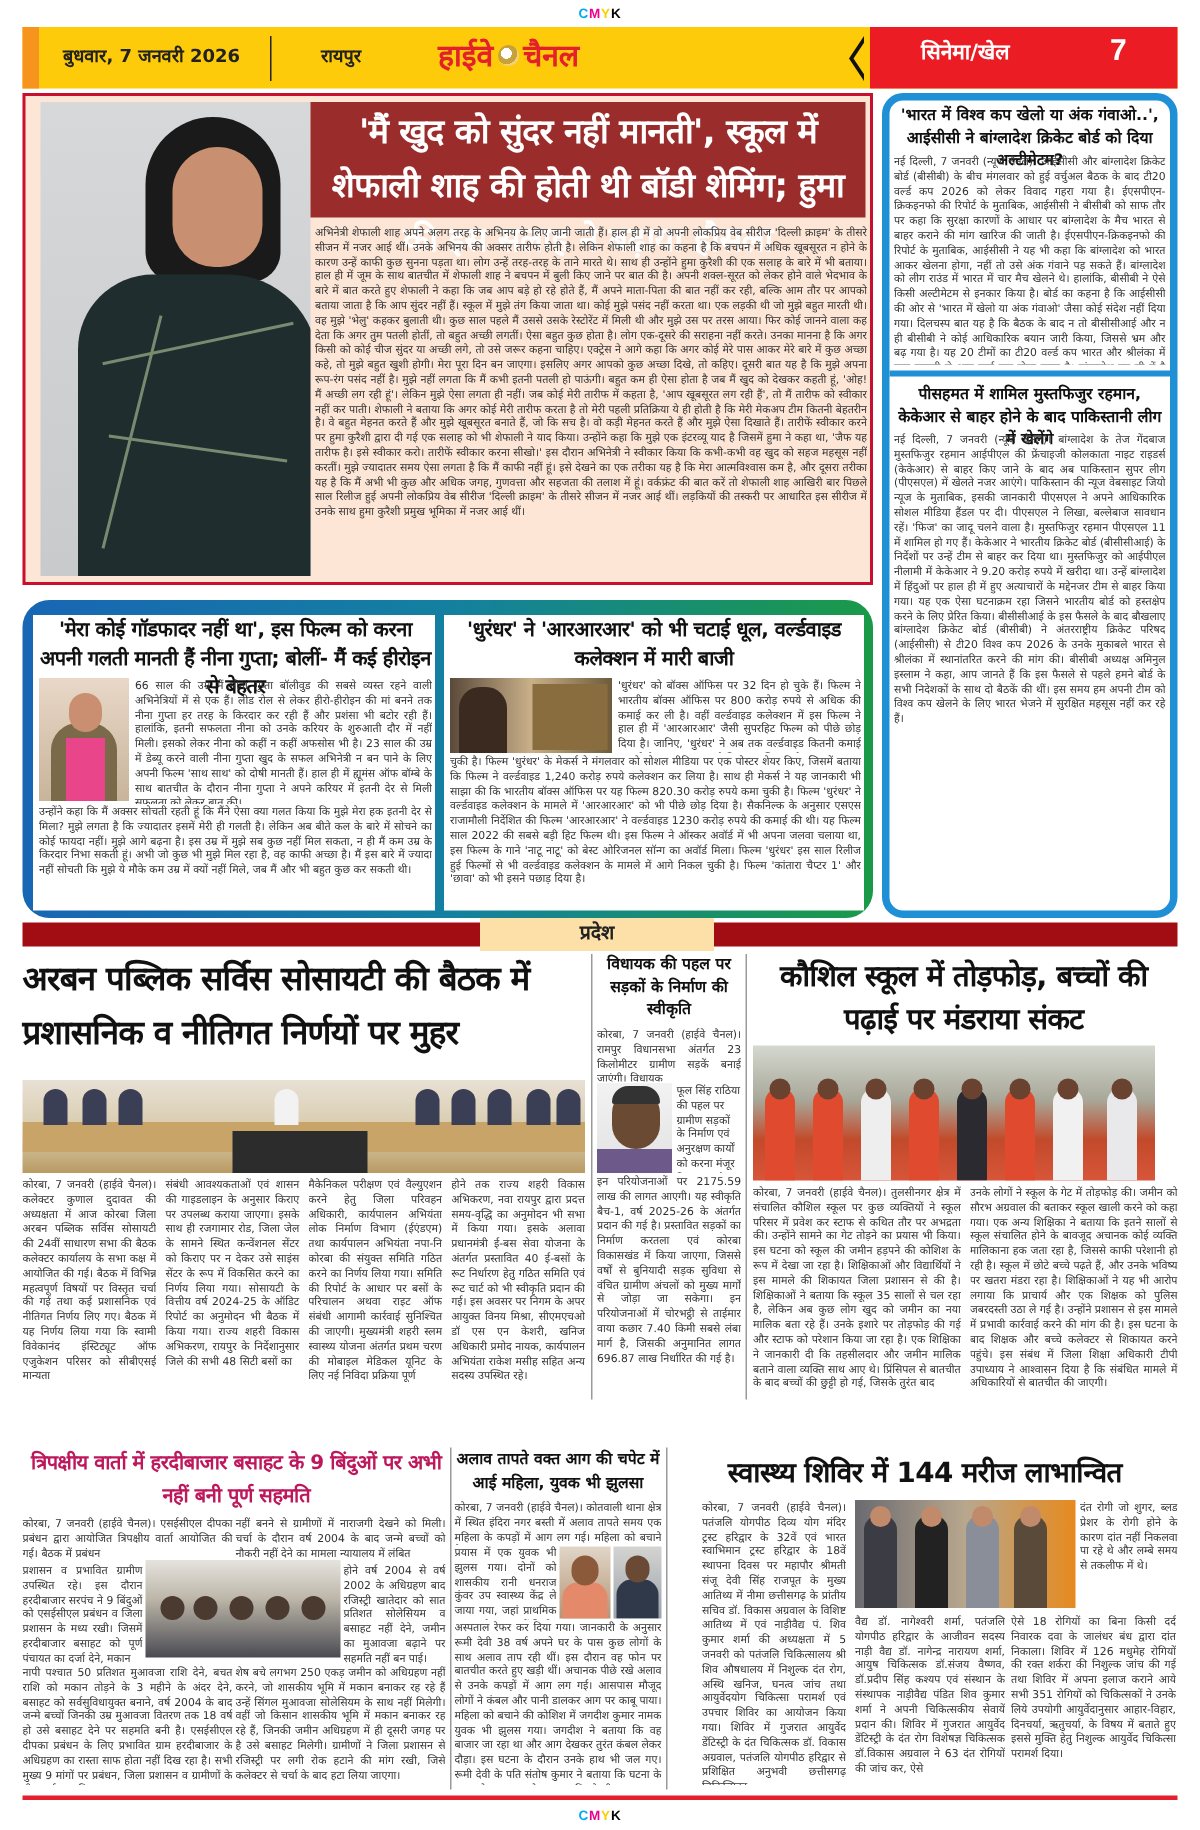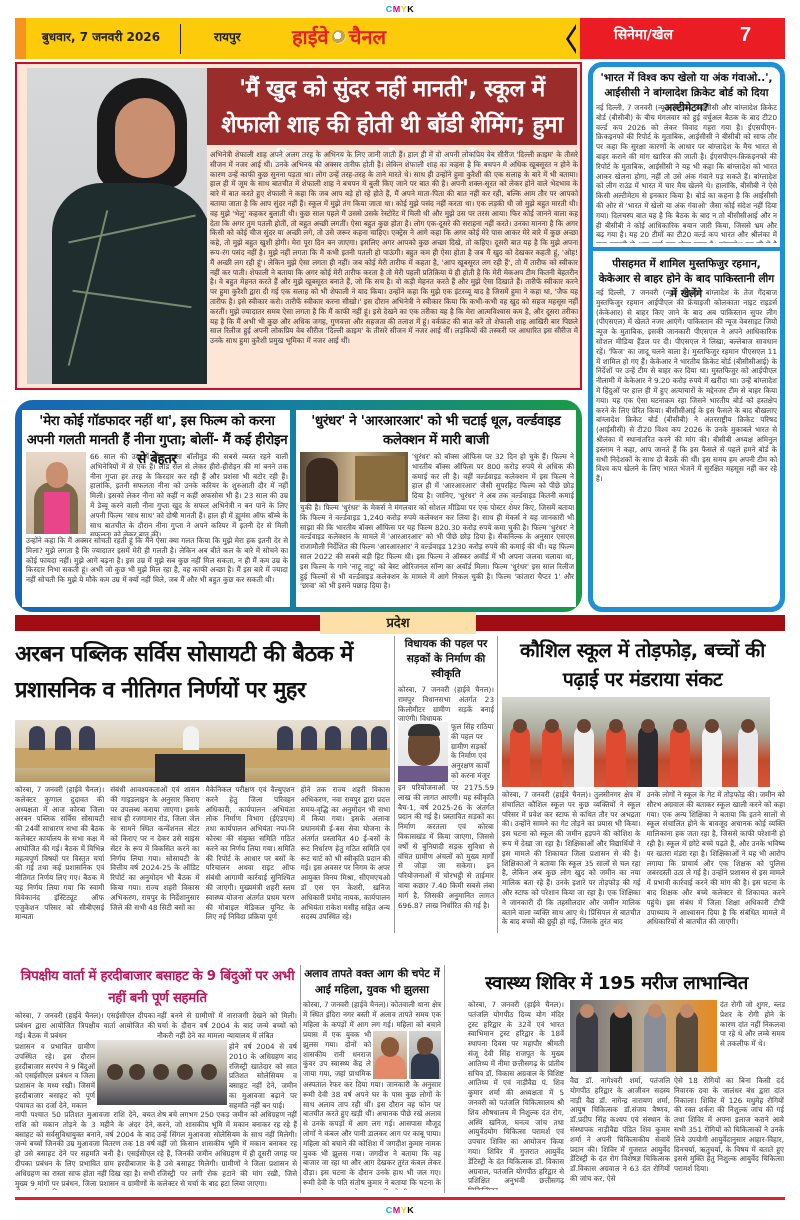--- a/index.html
+++ b/index.html
@@ -253,38 +253,38 @@
 <div class="abs t-b1">कोरबा, 7 जनवरी (हाईवे चैनल)। एसईसीएल दीपका प्रबंधन द्वारा आयोजित त्रिपक्षीय वार्ता आयोजित की गई। बैठक में प्रबंधन</div>
 <div class="abs t-b3">नहीं बनने से ग्रामीणों में नाराजगी देखने को मिली। चर्चा के दौरान वर्ष 2004 के बाद जन्मे बच्चों को नौकरी नहीं देने का मामला न्यायालय में लंबित</div>
 <div class="abs t-b2">प्रशासन व प्रभावित ग्रामीण उपस्थित रहे। इस दौरान हरदीबाजार सरपंच ने 9 बिंदुओं को एसईसीएल प्रबंधन व जिला प्रशासन के मध्य रखी। जिसमें हरदीबाजार बसाहट को पूर्ण पंचायत का दर्जा देने, मकान</div>
 <div class="abs t-photo">
   <div class="hd" style="left:10px"></div>
     <div class="hd" style="left:32px"></div>
     <div class="hd" style="left:56px"></div>
     <div class="hd" style="left:80px"></div>
     <div class="hd" style="left:104px"></div>
 </div>
-<div class="abs t-b4">होने वर्ष 2004 से वर्ष 2010 के अधिग्रहण बाद रजिस्ट्री खातेदार को सात प्रतिशत सोलेसियम व बसाहट नहीं देने, जमीन का मुआवजा बढ़ाने पर सहमति नहीं बन पाई।</div>
+<div class="abs t-b4">होने वर्ष 2004 से वर्ष 2002 के अधिग्रहण बाद रजिस्ट्री खातेदार को सात प्रतिशत सोलेसियम व बसाहट नहीं देने, जमीन का मुआवजा बढ़ाने पर सहमति नहीं बन पाई।</div>
 <div class="abs t-b5">नापी पश्चात 50 प्रतिशत मुआवजा राशि देने, बचत राशि को मकान तोड़ने के 3 महीने के अंदर देने, बसाहट को सर्वसुविधायुक्त बनाने, वर्ष 2004 के बाद जन्मे बच्चों जिनकी उम्र मुआवजा वितरण तक 18 वर्ष हो उसे बसाहट देने पर सहमति बनी है। एसईसीएल दीपका प्रबंधन के लिए प्रभावित ग्राम हरदीबाजार के अधिग्रहण का रास्ता साफ होता नहीं दिख रहा है। सभी मुख्य 9 मांगों पर प्रबंधन, जिला प्रशासन व ग्रामीणों के बीच पूर्ण सहमति</div>
 <div class="abs t-b6">शेष बचे लगभग 250 एकड़ जमीन को अधिग्रहण नहीं करने, जो शासकीय भूमि में मकान बनाकर रह रहे हैं उन्हें सिंगल मुआवजा सोलेसियम के साथ नहीं मिलेगी। वहीं जो किसान शासकीय भूमि में मकान बनाकर रह रहे हैं, जिनकी जमीन अधिग्रहण में ही दूसरी जगह पर है उसे बसाहट मिलेगी। ग्रामीणों ने जिला प्रशासन से रजिस्ट्री पर लगी रोक हटाने की मांग रखी, जिसे कलेक्टर से चर्चा के बाद हटा लिया जाएगा।</div>
 
 <div class="abs a-h">अलाव तापते वक्त आग की चपेट में आई महिला, युवक भी झुलसा</div>
 <div class="abs a-b1">कोरबा, 7 जनवरी (हाईवे चैनल)। कोतवाली थाना क्षेत्र में स्थित इंदिरा नगर बस्ती में अलाव तापते समय एक महिला के कपड़ों में आग लग गई। महिला को बचाने के</div>
 <div class="abs a-b2">प्रयास में एक युवक भी झुलस गया। दोनों को शासकीय रानी धनराज कुंवर उप स्वास्थ्य केंद्र ले जाया गया, जहां प्राथमिक उपचार के बाद उन्हें निजी</div>
 <div class="abs a-photo1">
     <div class="s"></div>
     <div class="f"></div>
   </div>
 <div class="abs a-photo2">
     <div class="s"></div>
     <div class="f"></div>
   </div>
 <div class="abs a-b3">अस्पताल रेफर कर दिया गया। जानकारी के अनुसार रूमी देवी 38 वर्ष अपने घर के पास कुछ लोगों के साथ अलाव ताप रही थीं। इस दौरान वह फोन पर बातचीत करते हुए खड़ी थीं। अचानक पीछे रखे अलाव से उनके कपड़ों में आग लग गई। आसपास मौजूद लोगों ने कंबल और पानी डालकर आग पर काबू पाया। महिला को बचाने की कोशिश में जगदीश कुमार नामक युवक भी झुलस गया। जगदीश ने बताया कि वह बाजार जा रहा था और आग देखकर तुरंत कंबल लेकर दौड़ा। इस घटना के दौरान उनके हाथ भी जल गए। रूमी देवी के पति संतोष कुमार ने बताया कि घटना के समय वे काम पर थे। सूचना मिलते ही वह तत्काल अस्पताल पहुंचे, जहां से उनकी पत्नी को निजी अस्पताल रेफर कर दिया गया था।</div>
 
-<div class="abs sw-h">स्वास्थ्य शिविर में 195 मरीज लाभान्वित</div>
+<div class="abs sw-h">स्वास्थ्य शिविर में 144 मरीज लाभान्वित</div>
 <div class="abs sw-b1">कोरबा, 7 जनवरी (हाईवे चैनल)। पतंजलि योगपीठ दिव्य योग मंदिर ट्रस्ट हरिद्वार के 32वें एवं भारत स्वाभिमान ट्रस्ट हरिद्वार के 18वें स्थापना दिवस पर महापौर श्रीमती संजू देवी सिंह राजपूत के मुख्य आतिथ्य में नीमा छत्तीसगढ़ के प्रांतीय सचिव डॉ. विकास अग्रवाल के विशिष्ट आतिथ्य में एवं नाड़ीवैद्य पं. शिव कुमार शर्मा की अध्यक्षता में 5 जनवरी को पतंजलि चिकित्सालय श्री शिव औषधालय में निशुल्क दंत रोग, अस्थि खनिज, घनत्व जांच तथा आयुर्वेदयोग चिकित्सा परामर्श एवं उपचार शिविर का आयोजन किया गया। शिविर में गुजरात आयुर्वेद डेंटिस्ट्री के दंत चिकित्सक डॉ. विकास अग्रवाल, पतंजलि योगपीठ हरिद्वार से प्रशिक्षित अनुभवी छत्तीसगढ़ चिकित्सिका</div>
 <div class="abs sw-photo">
   <div class="p" style="left:6px"></div>
     <div class="h" style="left:10px"></div>
   <div class="p" style="left:40px;background:#222"></div>
     <div class="h" style="left:44px"></div>
   <div class="p" style="left:74px;background:#8a8e98"></div>
     <div class="h" style="left:78px"></div>
   <div class="p" style="left:106px;background:#5a4a3a"></div>
     <div class="h" style="left:110px"></div>

